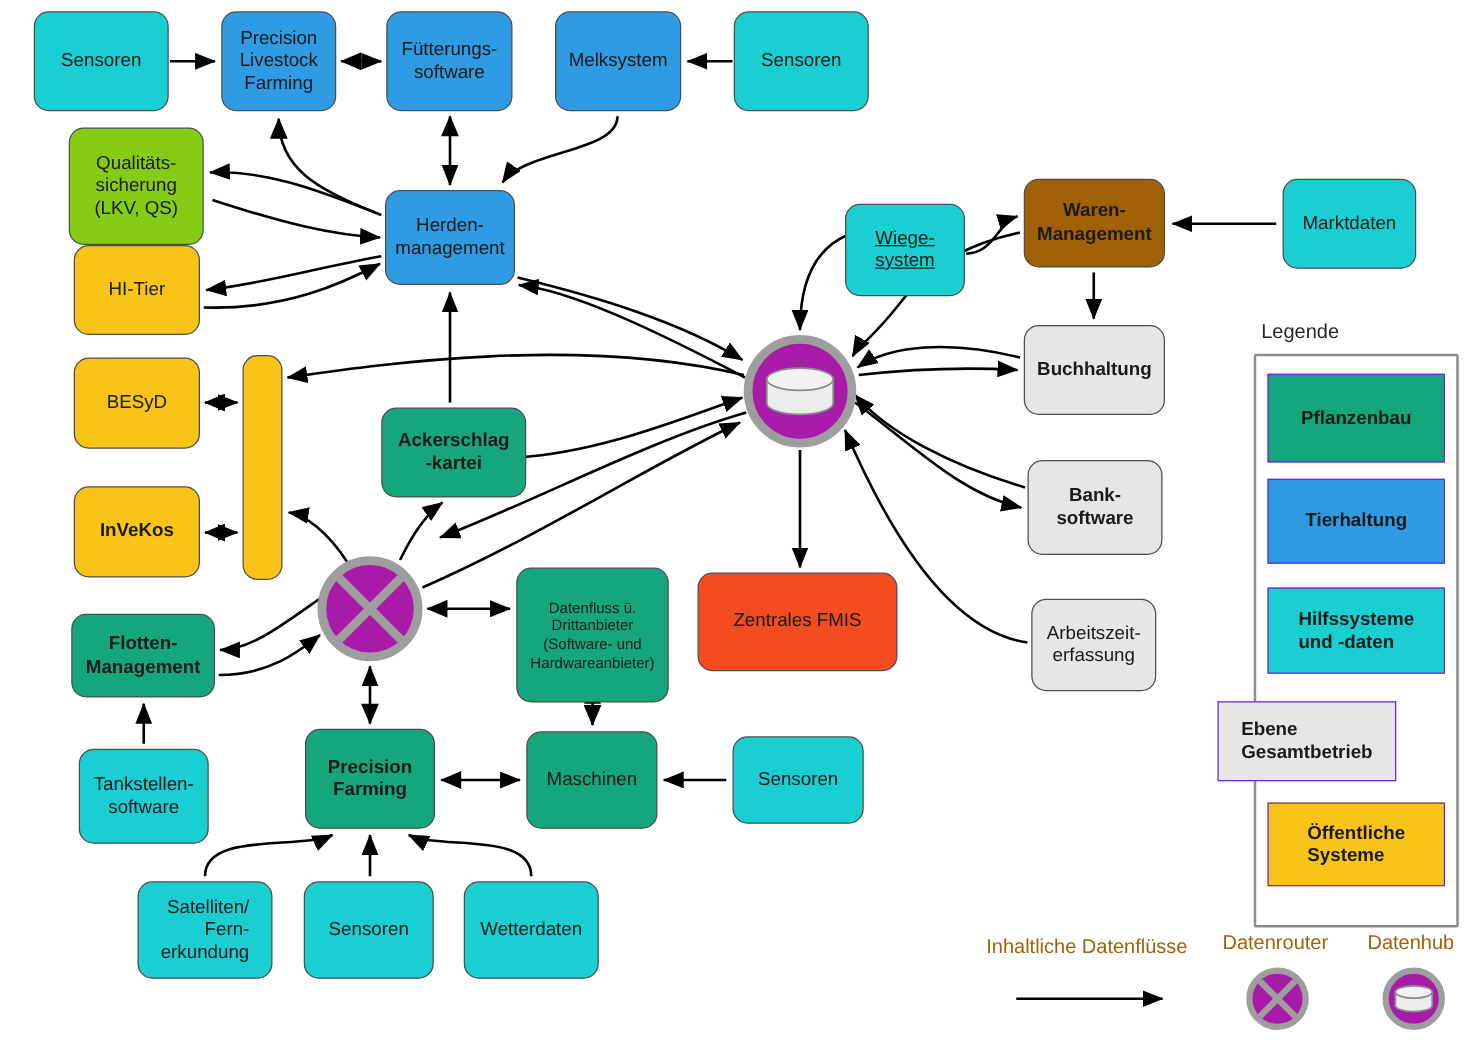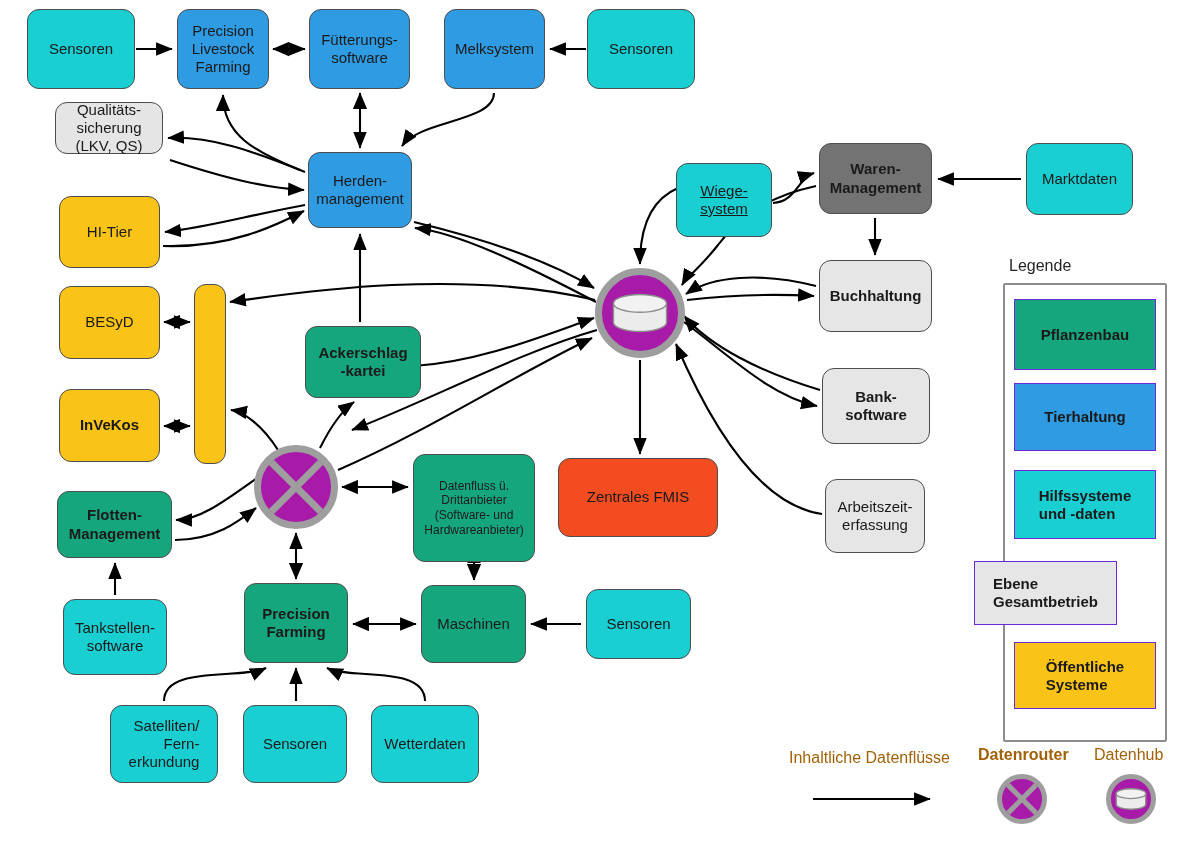--- a/index.html
+++ b/index.html
@@ -136,21 +136,21 @@
 
   <div id="nodes-root">
       <div class="node" style="left: 27px; top: 9px; width: 108px; height: 80px; background: rgb(25, 207, 210); font-size: 15px;">Sensoren</div>
       <div class="node" style="left: 177px; top: 9px; width: 92px; height: 80px; background: rgb(47, 155, 227); font-size: 15px;">Precision
 Livestock
 Farming</div>
       <div class="node" style="left: 309px; top: 9px; width: 101px; height: 80px; background: rgb(47, 155, 227); font-size: 15px;">Fütterungs-
 software</div>
       <div class="node" style="left: 444px; top: 9px; width: 101px; height: 80px; background: rgb(47, 155, 227); font-size: 15px;">Melksystem</div>
       <div class="node" style="left: 587px; top: 9px; width: 108px; height: 80px; background: rgb(25, 207, 210); font-size: 15px;">Sensoren</div>
-      <div class="node" style="left: 55px; top: 102px; width: 108px; height: 52px; background: #e5e5e5; font-size: 15px;">Qualitäts-
+      <div class="node" style="left: 55px; top: 102px; width: 108px; height: 94px; background: #84cc16; font-size: 15px;">Qualitäts-
 sicherung
 (LKV, QS)</div>
       <div class="node" style="left: 59px; top: 196px; width: 101px; height: 72px; background: rgb(249, 195, 24); font-size: 15px;">HI-Tier</div>
       <div class="node" style="left: 59px; top: 286px; width: 101px; height: 73px; background: rgb(249, 195, 24); font-size: 15px;">BESyD</div>
       <div class="node bold" style="left: 59px; top: 389px; width: 101px; height: 73px; background: rgb(249, 195, 24); font-size: 15px;">InVeKos</div>
       <div class="node" style="left: 194px; top: 284px; width: 32px; height: 180px; background: rgb(249, 195, 24); font-size: 14px;"></div>
       <div class="node" style="left: 308px; top: 152px; width: 104px; height: 76px; background: rgb(47, 155, 227); font-size: 15px;">Herden-
 management</div>
       <div class="node bold" style="left: 305px; top: 326px; width: 116px; height: 72px; background: rgb(22, 166, 126); font-size: 15px;">Ackerschlag
 -kartei</div>
@@ -167,21 +167,21 @@
 Farming</div>
       <div class="node" style="left: 421px; top: 585px; width: 105px; height: 78px; background: rgb(22, 166, 126); font-size: 15px;">Maschinen</div>
       <div class="node" style="left: 586px; top: 589px; width: 105px; height: 70px; background: rgb(25, 207, 210); font-size: 15px;">Sensoren</div>
       <div class="node" style="left: 413px; top: 454px; width: 122px; height: 108px; background: rgb(22, 166, 126); font-size: 12px;">Datenfluss ü.
 Drittanbieter
 (Software- und
 Hardwareanbieter)</div>
       <div class="node" style="left: 558px; top: 458px; width: 160px; height: 79px; background: rgb(242, 76, 32); font-size: 15px;">Zentrales FMIS</div>
       <div class="node" style="left: 676px; top: 163px; width: 96px; height: 74px; background: rgb(25, 207, 210); font-size: 15px; text-decoration: underline;">Wiege-
 system</div>
-      <div class="node bold" style="left: 819px; top: 143px; width: 113px; height: 71px; background: #737373; font-size: 15px;">Waren-
+      <div class="node bold" style="left: 819px; top: 143px; width: 113px; height: 71px; background: #a16207; font-size: 15px;">Waren-
 Management</div>
       <div class="node" style="left: 1026px; top: 143px; width: 107px; height: 72px; background: rgb(25, 207, 210); font-size: 15px;">Marktdaten</div>
       <div class="node bold" style="left: 819px; top: 260px; width: 113px; height: 72px; background: rgb(230, 230, 230); font-size: 15px;">Buchhaltung</div>
       <div class="node bold" style="left: 822px; top: 368px; width: 108px; height: 76px; background: rgb(230, 230, 230); font-size: 15px;">Bank-
 software</div>
       <div class="node" style="left: 825px; top: 479px; width: 100px; height: 74px; background: rgb(230, 230, 230); font-size: 15px;">Arbeitszeit-
 erfassung</div>
     </div>
 
   <div id="figures-root">
@@ -204,21 +204,21 @@
       <div class="legend-box" style="left: 1003px; top: 283px; width: 164px; height: 459px;"></div>
       <div class="legend-swatch" style="left: 1014px; top: 299px; width: 142px; height: 71px; background: rgb(22, 166, 126); font-size: 15px;">Pflanzenbau</div>
       <div class="legend-swatch" style="left: 1014px; top: 383px; width: 142px; height: 68px; background: rgb(47, 155, 227); font-size: 15px;">Tierhaltung</div>
       <div class="legend-swatch" style="left: 1014px; top: 470px; width: 142px; height: 69px; background: rgb(25, 207, 210); font-size: 15px;">Hilfssysteme
 und -daten</div>
       <div class="legend-swatch" style="left: 974px; top: 561px; width: 143px; height: 64px; background: rgb(230, 230, 230); font-size: 15px;">Ebene
 Gesamtbetrieb</div>
       <div class="legend-swatch" style="left: 1014px; top: 642px; width: 142px; height: 67px; background: rgb(249, 195, 24); font-size: 15px;">Öffentliche
 Systeme</div>
       <div class="cap" style="left: 789px; top: 749px; font-size: 16px;">Inhaltliche Datenflüsse</div>
-      <div class="cap" style="left: 978px; top: 746px; font-size: 16px; font-weight: bold;">Datenrouter</div>
+      <div class="cap" style="left: 978px; top: 746px; font-size: 16px;">Datenrouter</div>
       <div class="cap" style="left: 1094px; top: 746px; font-size: 16px;">Datenhub</div>
       <svg width="140" height="20" style="position: absolute; left: 809px; top: 789px;">
         <defs>
           <marker id="ah" markerWidth="9" markerHeight="9" refX="7.6" refY="3.2" orient="auto" markerUnits="strokeWidth">
             <path d="M0,0 L8,3.2 L0,6.4 z" fill="#000"></path>
           </marker>
         </defs>
         <path d="M4,10 L121,10" stroke="#000" stroke-width="2.1" fill="none" marker-end="url(#ah)"></path>
       </svg>
       <svg width="54" height="54" class="router" style="left: 995px; top: 772px;">

